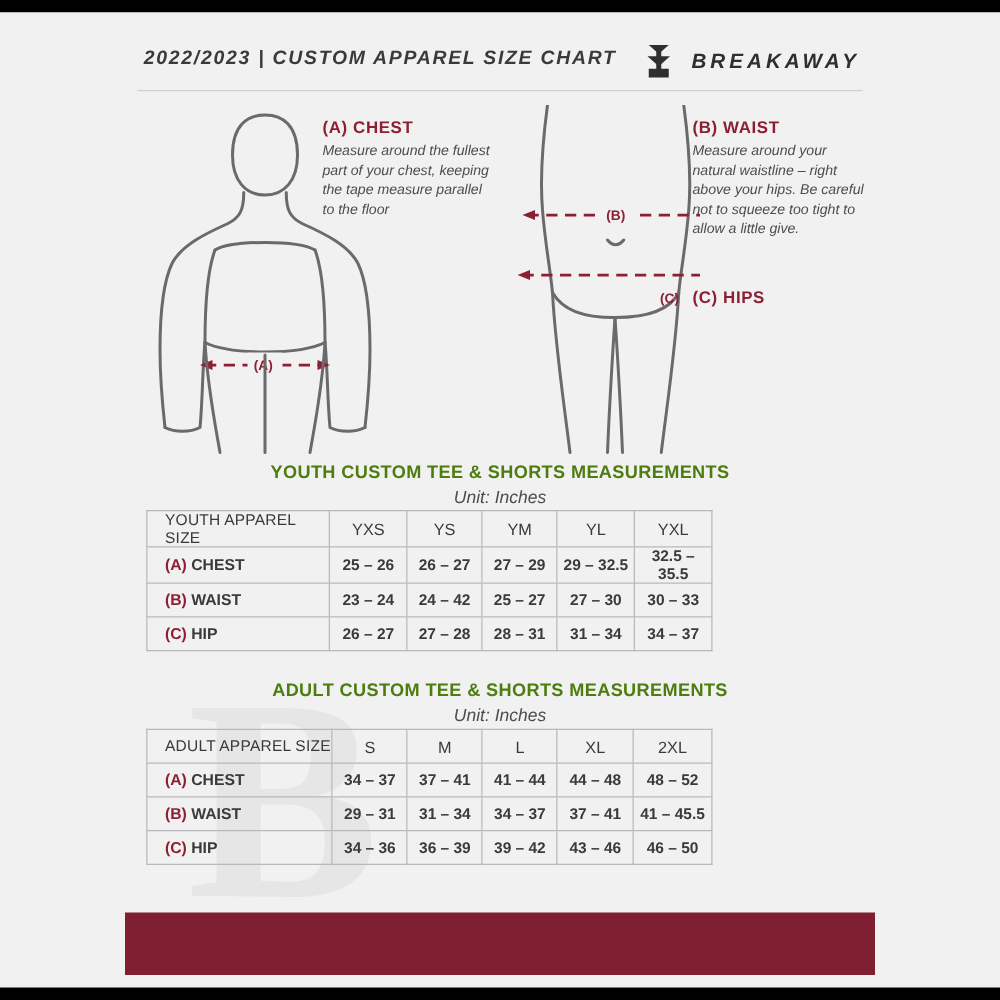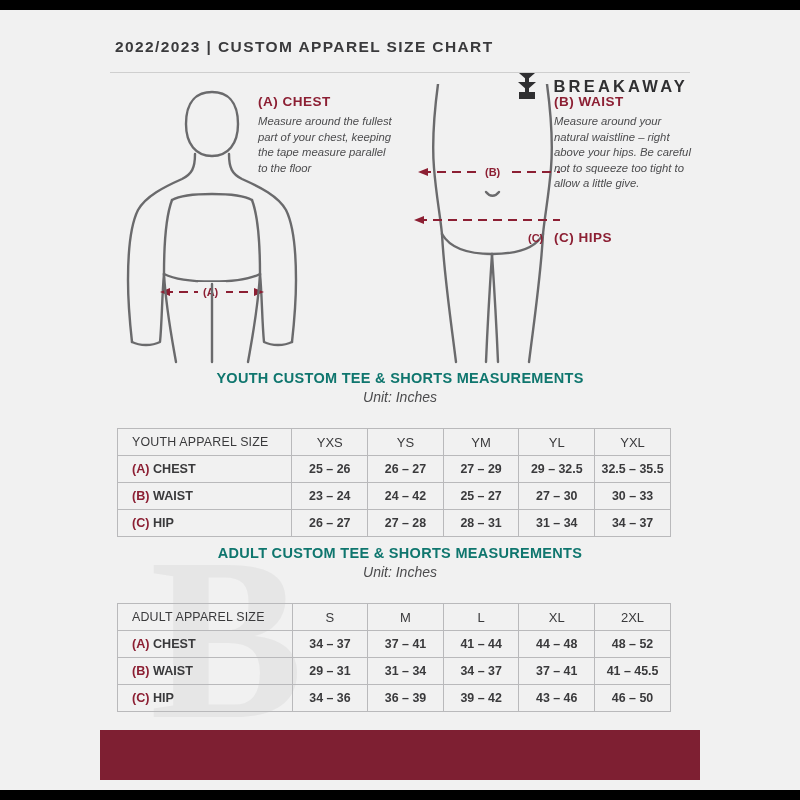--- a/index.html
+++ b/index.html
@@ -49,38 +49,38 @@
     color: #e6e6e6;
     line-height: 200px;
     user-select: none;
   }
   
   .header {
     position: absolute;
     left: 0; top: 22px;
     width: 800px;
     height: 44px;
+    font-style: italic;
   }
   .header-title {
     position: absolute;
     left: 115px;
     top: 6px;
     font-size: 15.5px;
     font-weight: 700;
     letter-spacing: 1.4px;
     color: #3a3a3c;
   }
   .brand {
     position: absolute;
     right: 112px;
     top: 2px;
     display: flex;
     align-items: center;
     gap: 13px;
-    margin-top: 37px;
   }
   .brand-logo {
     width: 26px;
     height: 30px;
     position: relative;
   }
   .brand-name {
     font-size: 16.5px;
     font-weight: 700;
     letter-spacing: 3.2px;
@@ -125,37 +125,36 @@
 
   
   .sec {
     position: absolute;
     width: 800px;
     text-align: center;
   }
   .sec-title {
     font-size: 14.5px;
     font-weight: 700;
-    color: #0f766e;
+    color: #4d7c0f;
     letter-spacing: .3px;
   }
   .sec-unit {
     font-size: 14px;
     font-style: italic;
     color: #4c4c4e;
     margin-top: 3px;
   }
   
   table.sizes {
     position: absolute;
     border-collapse: collapse;
-    width: 554px;
+    width: 453px;
     left: 117px;
     background: transparent;
-    margin-top: 20px;
   }
   table.sizes td, table.sizes th {
     border: 1px solid #b9b9bb;
     height: 26px;
     font-size: 12.4px;
     color: #3a3a3c;
     text-align: center;
     font-weight: 700;
     padding: 0;
   }

